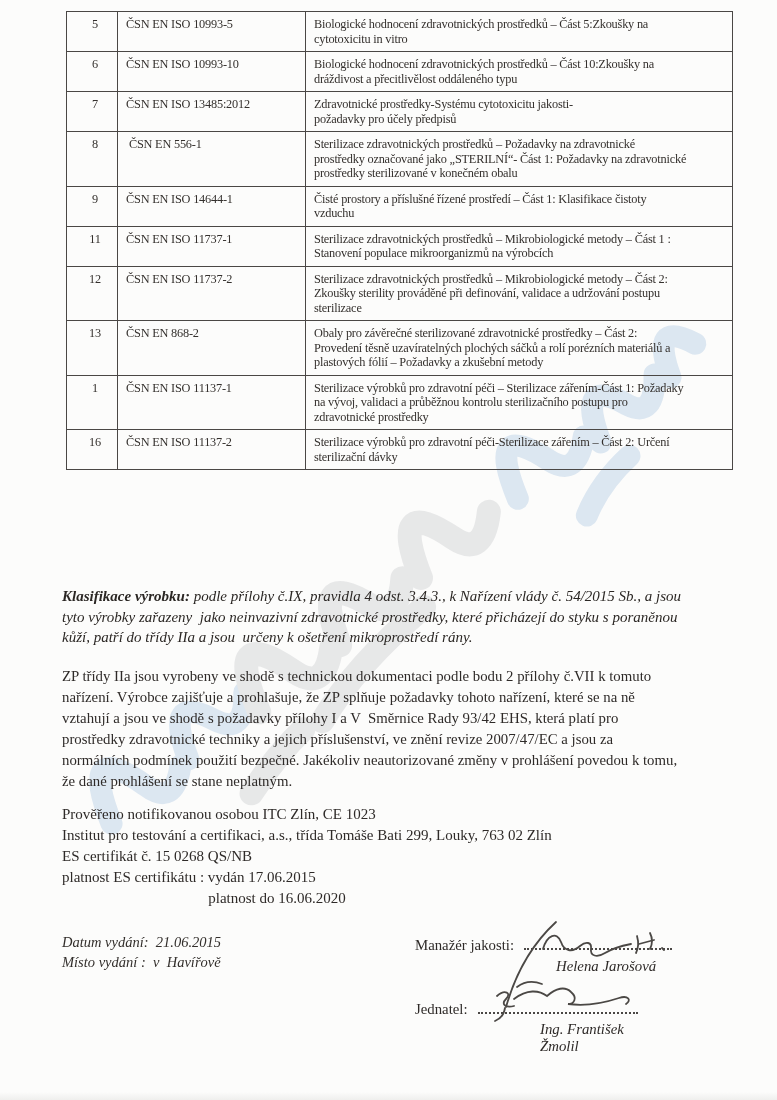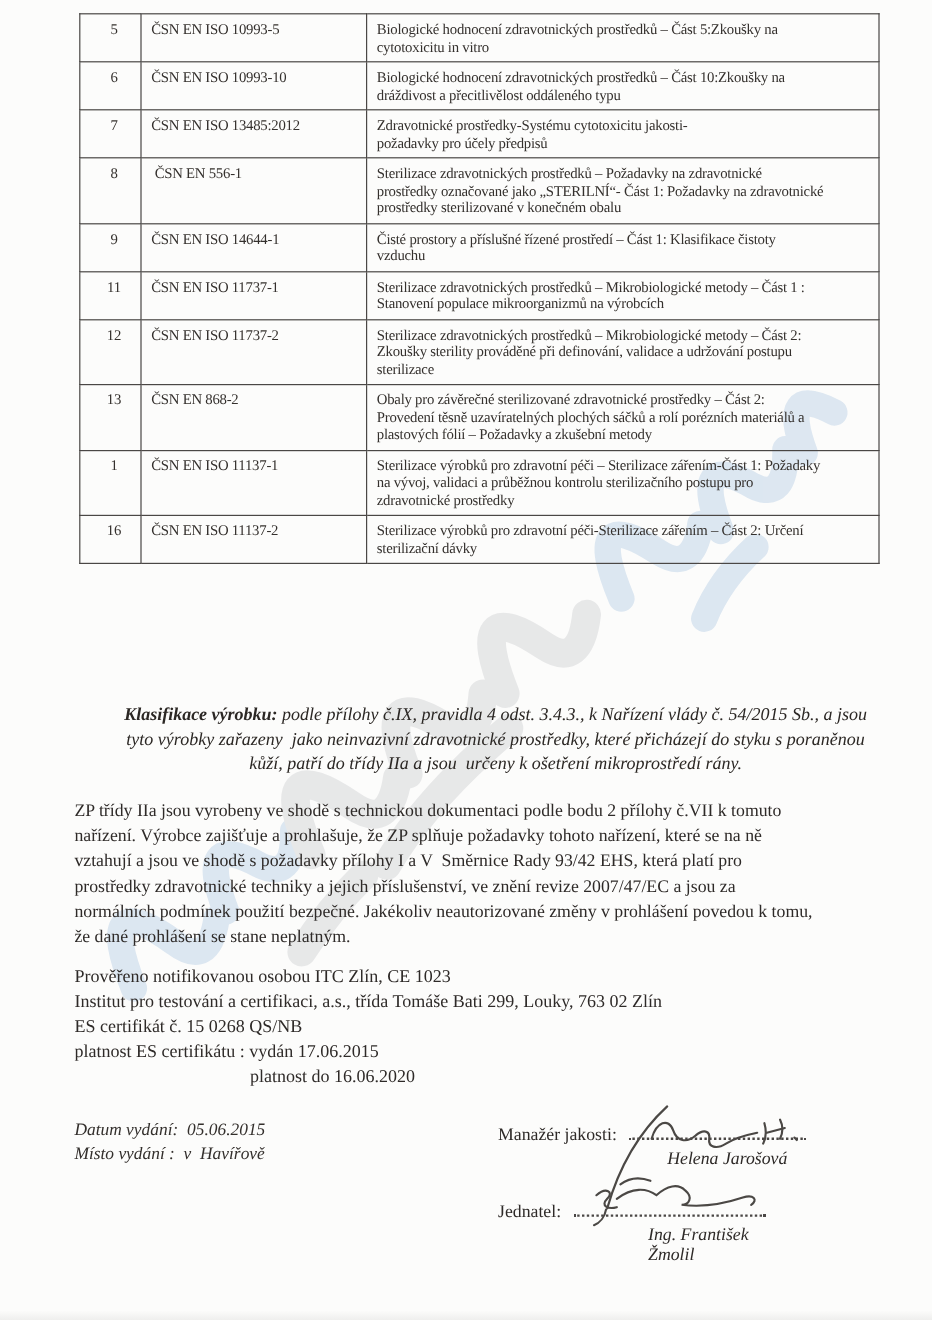--- a/index.html
+++ b/index.html
@@ -25,21 +25,21 @@
     vertical-align:top;
     white-space:pre-wrap;
     padding:5px 2px 5px 8px;
     background:transparent;
   }
   td.c-num{text-align:center;padding-left:2px;}
   
   .para{position:absolute;z-index:1;white-space:pre-wrap;}
   .p-class{
     left:62px;top:586px;width:702px;
-    font-style:italic;font-size:15px;line-height:20.5px;color:#2b2724;text-align:center;
+    font-style:italic;font-size:15px;line-height:20.5px;color:#2b2724;
   }
   .p-class .lead{font-weight:bold;}
   .p-decl{
     left:62px;top:666px;width:706px;
     font-size:14.8px;line-height:21px;color:#2e2a28;
   }
   .p-cert{
     left:62px;top:804px;width:690px;
     font-size:15px;line-height:21px;color:#2e2a28;
   }
@@ -183,21 +183,21 @@
 prostředky zdravotnické techniky a jejich příslušenství, ve znění revize 2007/47/EC a jsou za
 normálních podmínek použití bezpečné. Jakékoliv neautorizované změny v prohlášení povedou k tomu,
 že dané prohlášení se stane neplatným.</div>
 
   <div class="para p-cert">Prověřeno notifikovanou osobou ITC Zlín, CE 1023
 Institut pro testování a certifikaci, a.s., třída Tomáše Bati 299, Louky, 763 02 Zlín
 ES certifikát č. 15 0268 QS/NB
 platnost ES certifikátu : vydán 17.06.2015
                                        platnost do 16.06.2020</div>
 
-  <div class="issue">Datum vydání:  05.06.2015
+  <div class="issue">Datum vydání:  21.06.2015
 Místo vydání :  v  Havířově</div>
 
   <div class="sigrow sig1">
     <span class="siglabel">Manažér jakosti:</span><span class="dots"></span>
     <div class="signame">Helena Jarošová</div>
   </div>
 
   <div class="sigrow sig2">
     <span class="siglabel">Jednatel:</span><span class="dots"></span>
     <div class="signame">Ing. František Žmolil</div>

